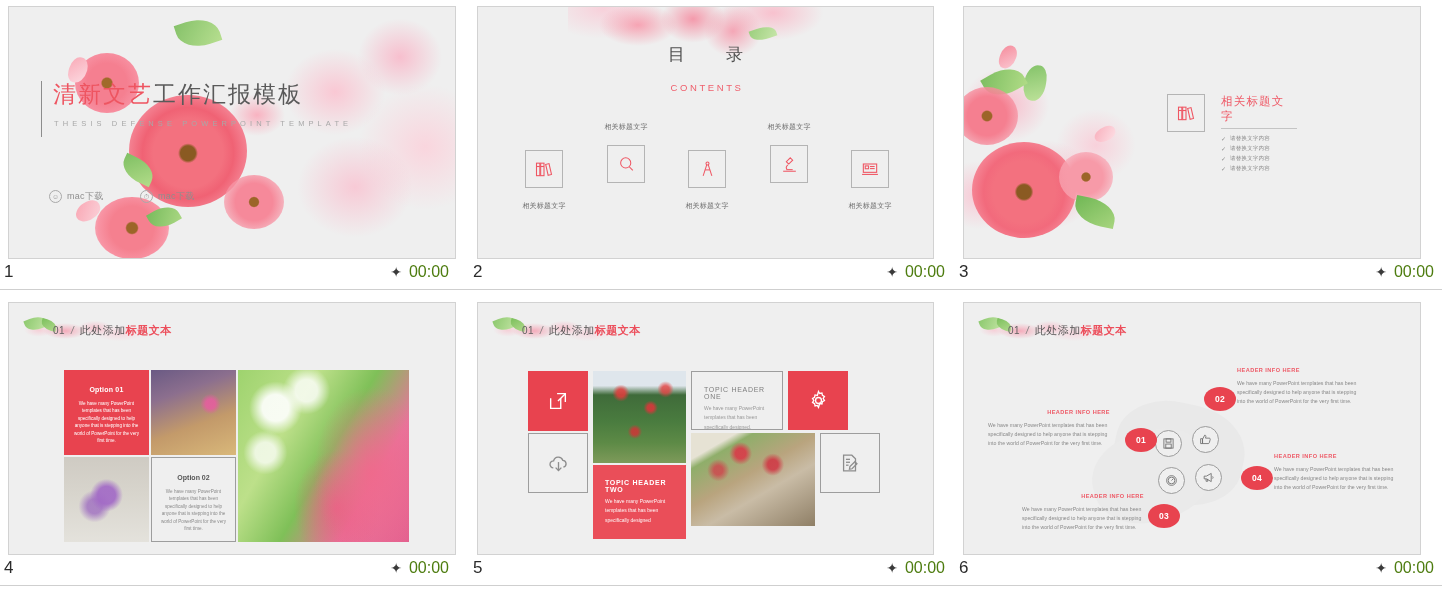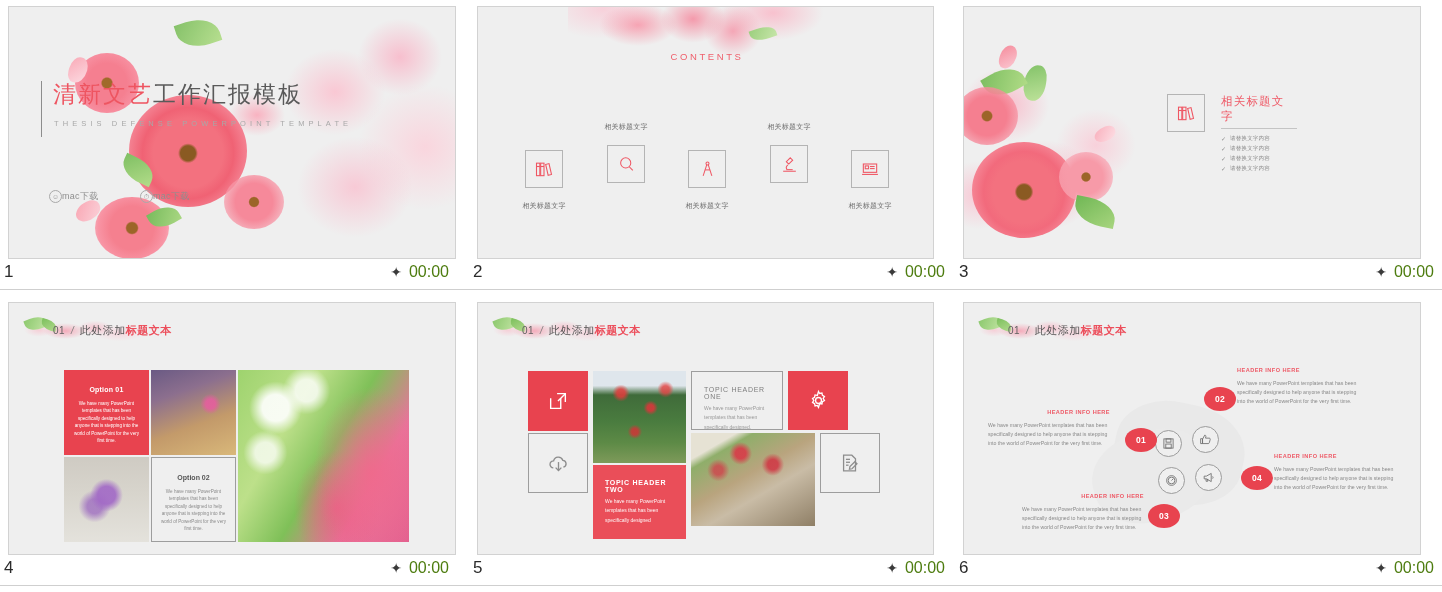--- a/index.html
+++ b/index.html
@@ -109,21 +109,21 @@
   .s1-title {
     margin-left: 12px;
     font-size: 23px; letter-spacing: 2px; color: #5a5a5a; white-space: nowrap;
     font-family: "DejaVu Serif", "Liberation Serif", serif;
   }
   .s1-title .red { color: #ee5561; }
   .s1-sub {
     margin-left: 13px; margin-top: 9px;
     font-size: 7.5px; letter-spacing: 4.1px; color: #a8a8a8; white-space: nowrap;
   }
-  .s1-dl { position: absolute; top: 183px; display: flex; align-items: flex-end; }
+  .s1-dl { position: absolute; top: 183px; display: flex; align-items: flex-end; gap: 5px; }
   .s1-dl.a { left: 40px; } .s1-dl.b { left: 131px; }
   .s1-dl .ring {
     width: 13px; height: 13px; border-radius: 50%; border: 1px solid #a9a9a9;
     display: flex; align-items: center; justify-content: center;
     font-size: 7px; color: #9a9a9a;
   }
   .s1-dl .lbl { font-size: 9px; color: #8e8e8e; letter-spacing: .3px; }
 
   
   .s2-wash {
@@ -139,21 +139,21 @@
     position:absolute; left:272px; top:20px; width:26px; height:13px;
     border-radius: 0 70% 0 70%; transform: rotate(-20deg);
     background: linear-gradient(135deg,#9ccf7e,#c6e5a8);
   }
   .s2-mu { position: absolute; left: 0; right: 0; top: 36px; text-align: center; }
   .s2-mu-cn {
     font-size: 17px; color: #4f4f4f; letter-spacing: 12px; padding-left: 12px;
     font-family: "DejaVu Serif", "Liberation Serif", serif;
   }
   .s2-mu-en {
-    margin-top: 8px; font-size: 9.5px; color: #ef5f6c; letter-spacing: 2.6px; padding-left: 3px;
+    margin-top: 16px; font-size: 9.5px; color: #ef5f6c; letter-spacing: 2.6px; padding-left: 3px;
   }
   .s2-row {
     position: absolute; left: 34px; top: 115px; width: 390px; height: 110px;
   }
   .s2-item { position: absolute; width: 64px; text-align: center; }
   .s2-box {
     width: 38px; height: 38px; margin: 0 auto;
     border: 1px solid #b4b4b4; background: #efefef;
     display: flex; align-items: center; justify-content: center;
   }
@@ -383,20 +383,21 @@
         <span class="cap-time">00:00</span>
       </span>
     </div>
   </div>
 
   <div class="cell c2">
     <div class="slide">
       <div class="s2-wash"></div>
       <div class="s2-wash-leaf"></div>
       <div class="s2-mu">
+        <div class="s2-mu-cn">目　录</div>
         <div class="s2-mu-en">CONTENTS</div>
       </div>
 
       <div class="s2-row">
 
         <div class="s2-item" style="left:0px; top:28px;">
           <div class="s2-box">
             <svg width="20" height="20" viewBox="0 0 24 24" fill="none" stroke="#ef5663" stroke-width="1.3">
               <rect x="3" y="5" width="4" height="15"></rect>
                 <rect x="8" y="5" width="4" height="15"></rect>

